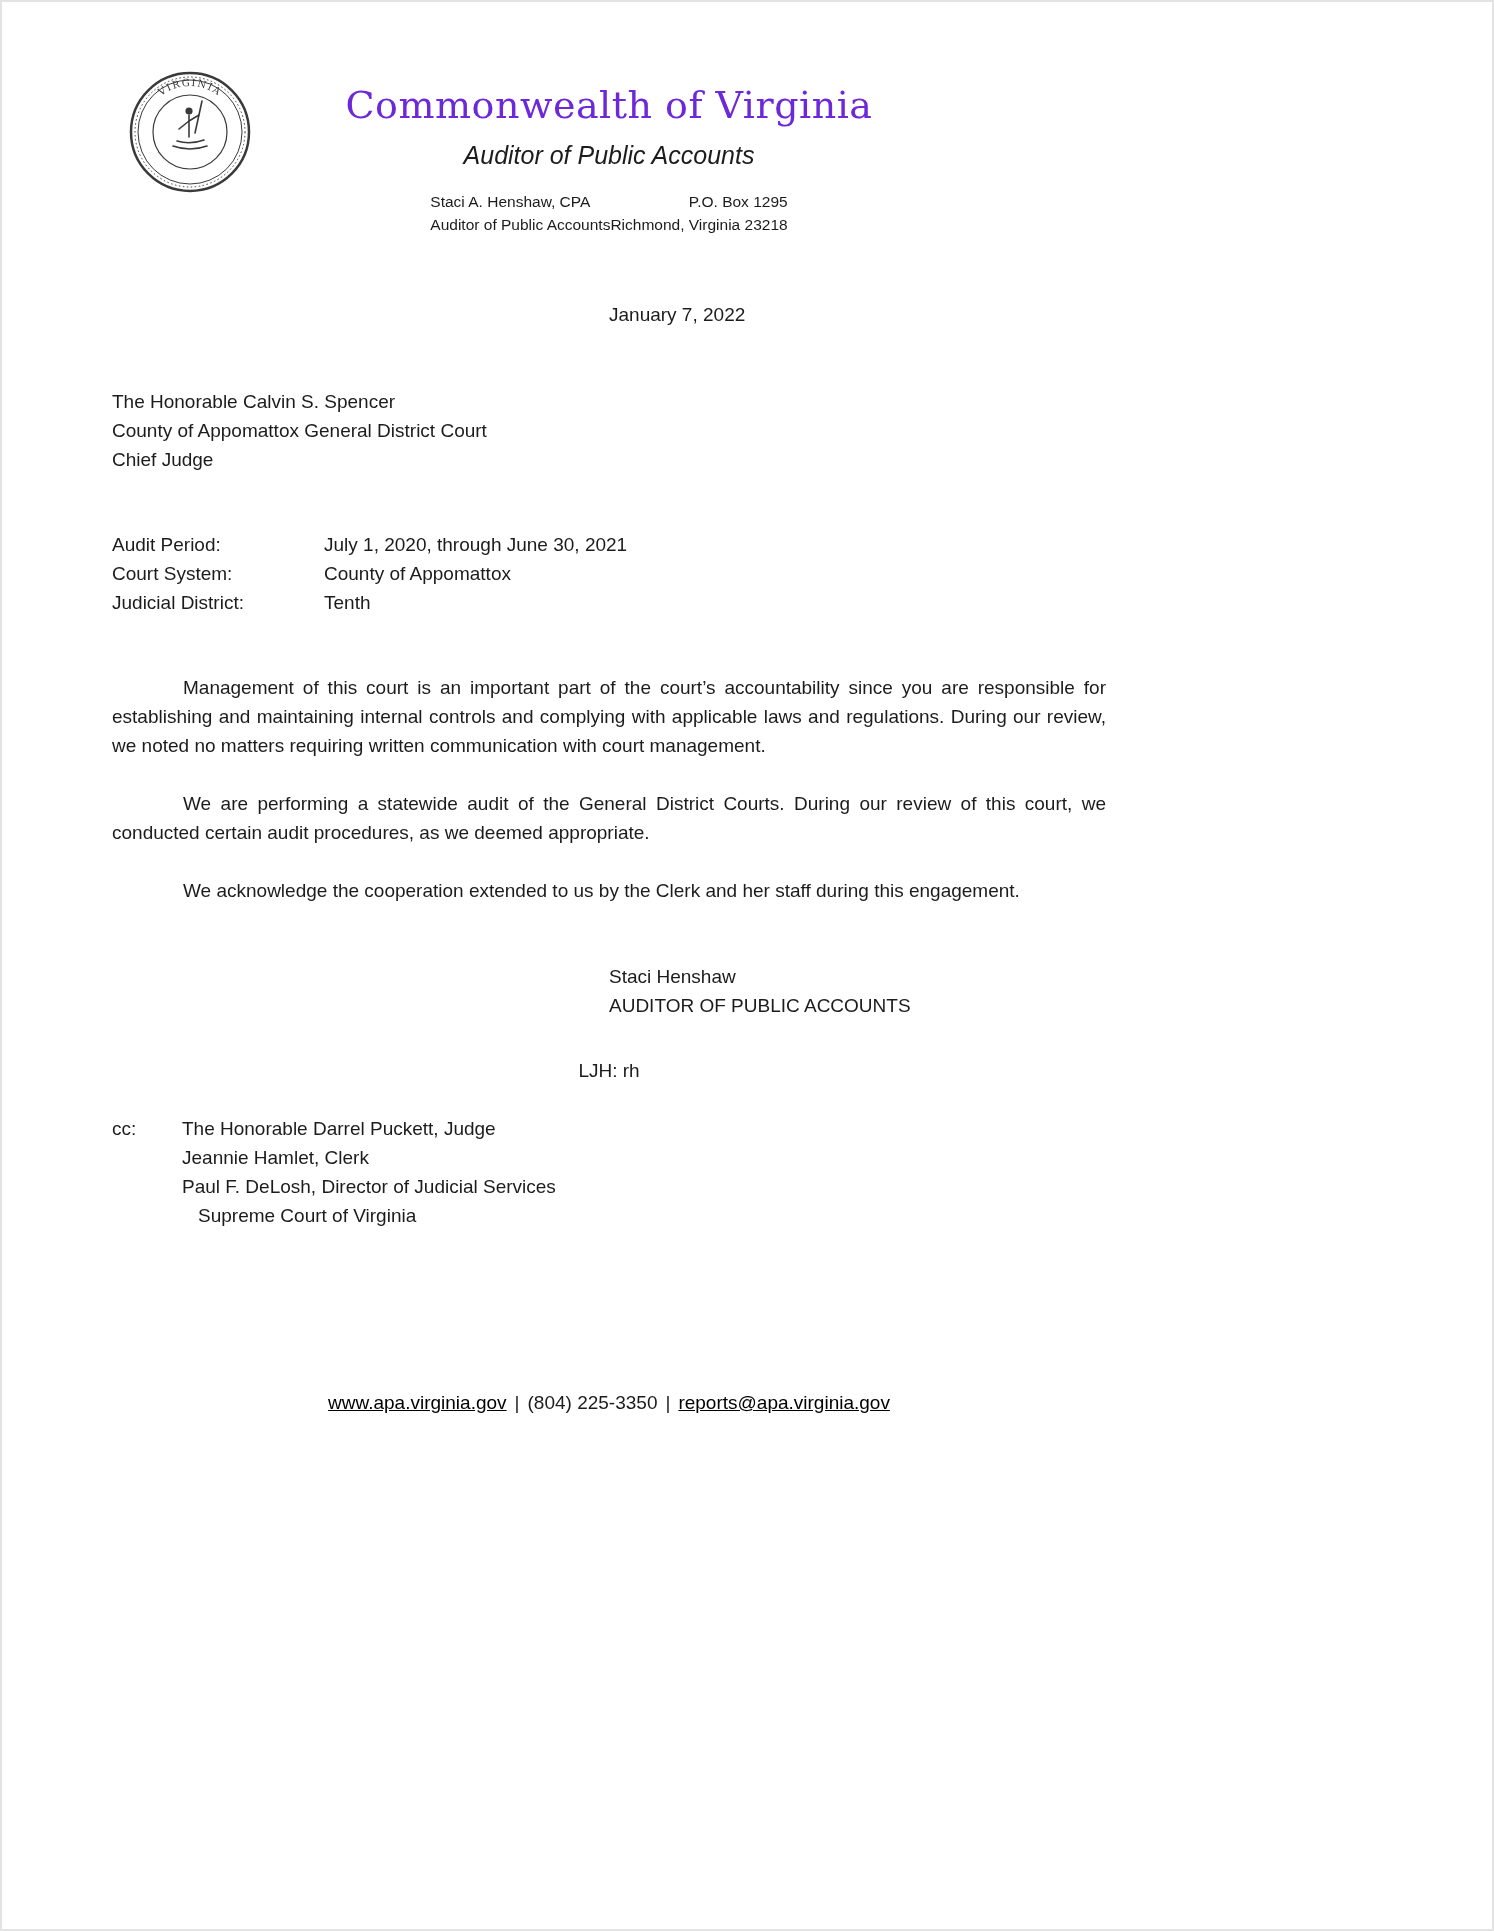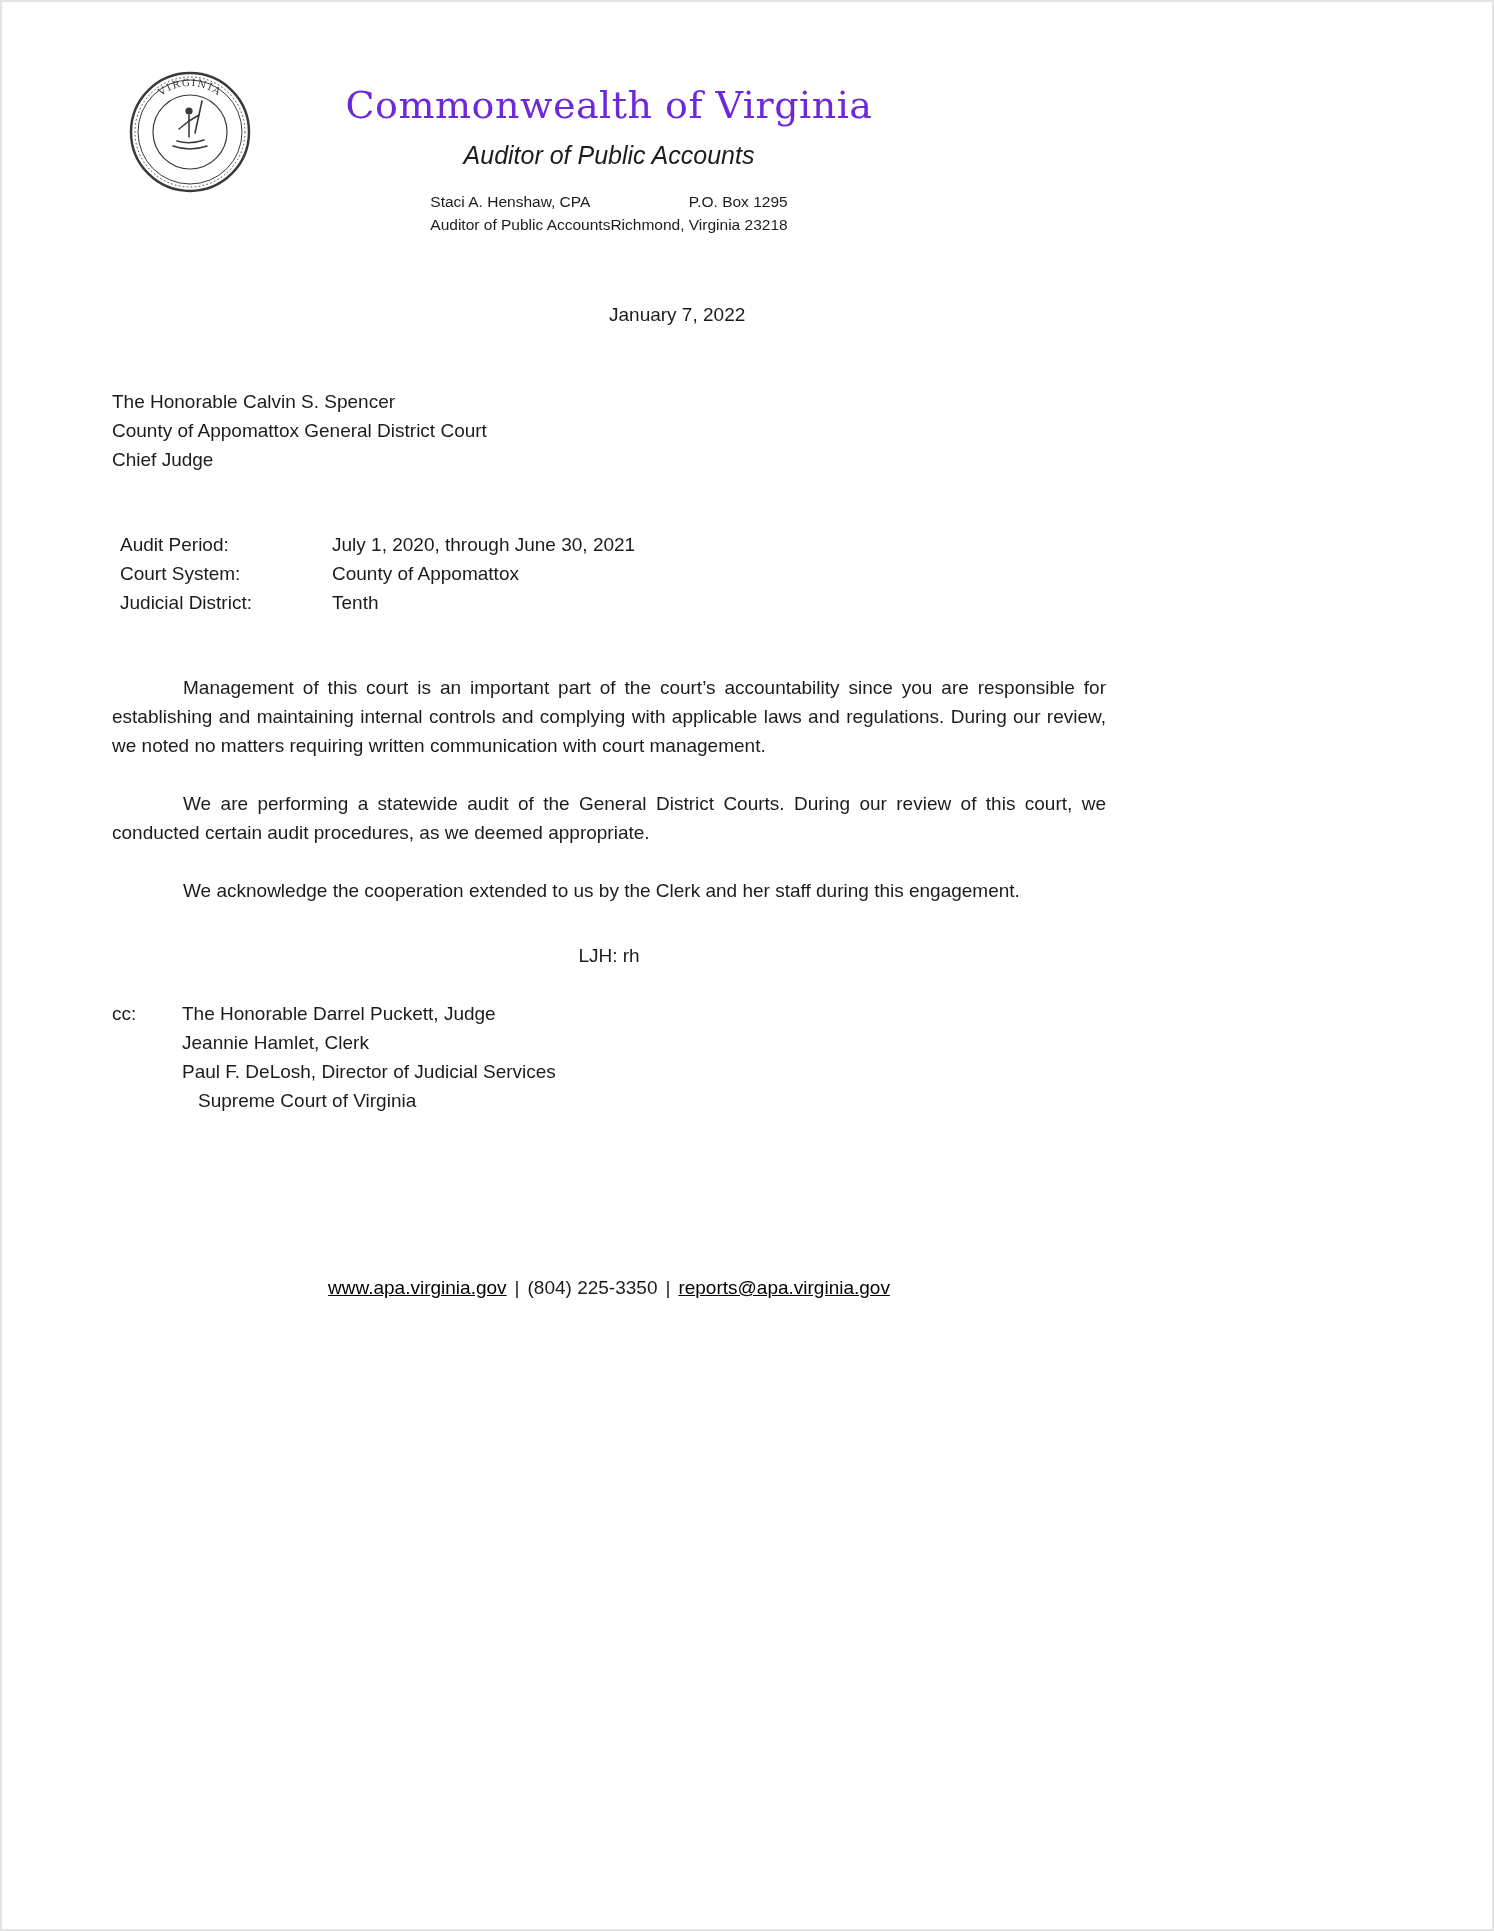--- a/index.html
+++ b/index.html
@@ -59,21 +59,21 @@
   }
   .lh-right { text-align: right; }
 
   
   .date { margin-top: 64px; margin-left: 50%; }
 
   .recipient { margin-top: 58px; }
 
   .audit-info { margin-top: 56px; }
   .audit-row { display: flex; }
-  .audit-label { width: 212px; flex: 0 0 212px; margin-left: 8px; }
+  .audit-label { width: 212px; flex: 0 0 212px; }
 
   .paragraphs { margin-top: 56px; }
   .paragraphs p {
     margin: 0;
     text-align: justify;
     text-indent: 71px;
   }
   .paragraphs p + p { margin-top: 29px; }
 
   .signature { margin-left: 50%; margin-top: 57px; }
@@ -156,20 +156,24 @@
         <div class="audit-value">Tenth</div>
       </div>
     </div>
 
     <div class="paragraphs">
       <p>Management of this court is an important part of the court’s accountability since you are responsible for establishing and maintaining internal controls and complying with applicable laws and regulations.  During our review, we noted no matters requiring written communication with court management.</p>
       <p>We are performing a statewide audit of the General District Courts.  During our review of this court, we conducted certain audit procedures, as we deemed appropriate.</p>
       <p>We acknowledge the cooperation extended to us by the Clerk and her staff during this engagement.</p>
     </div>
 
+    <div class="signature">
+      <div>Staci Henshaw</div>
+      <div>AUDITOR OF PUBLIC ACCOUNTS</div>
+    </div>
 
     <div class="reference">LJH: rh</div>
 
     <div class="cc-block">
       <div class="cc-label">cc:</div>
       <div class="cc-entries">
         <div>The Honorable Darrel Puckett, Judge</div>
         <div>Jeannie Hamlet, Clerk</div>
         <div>Paul F. DeLosh, Director of Judicial Services</div>
         <div class="cc-sub">Supreme Court of Virginia</div>

